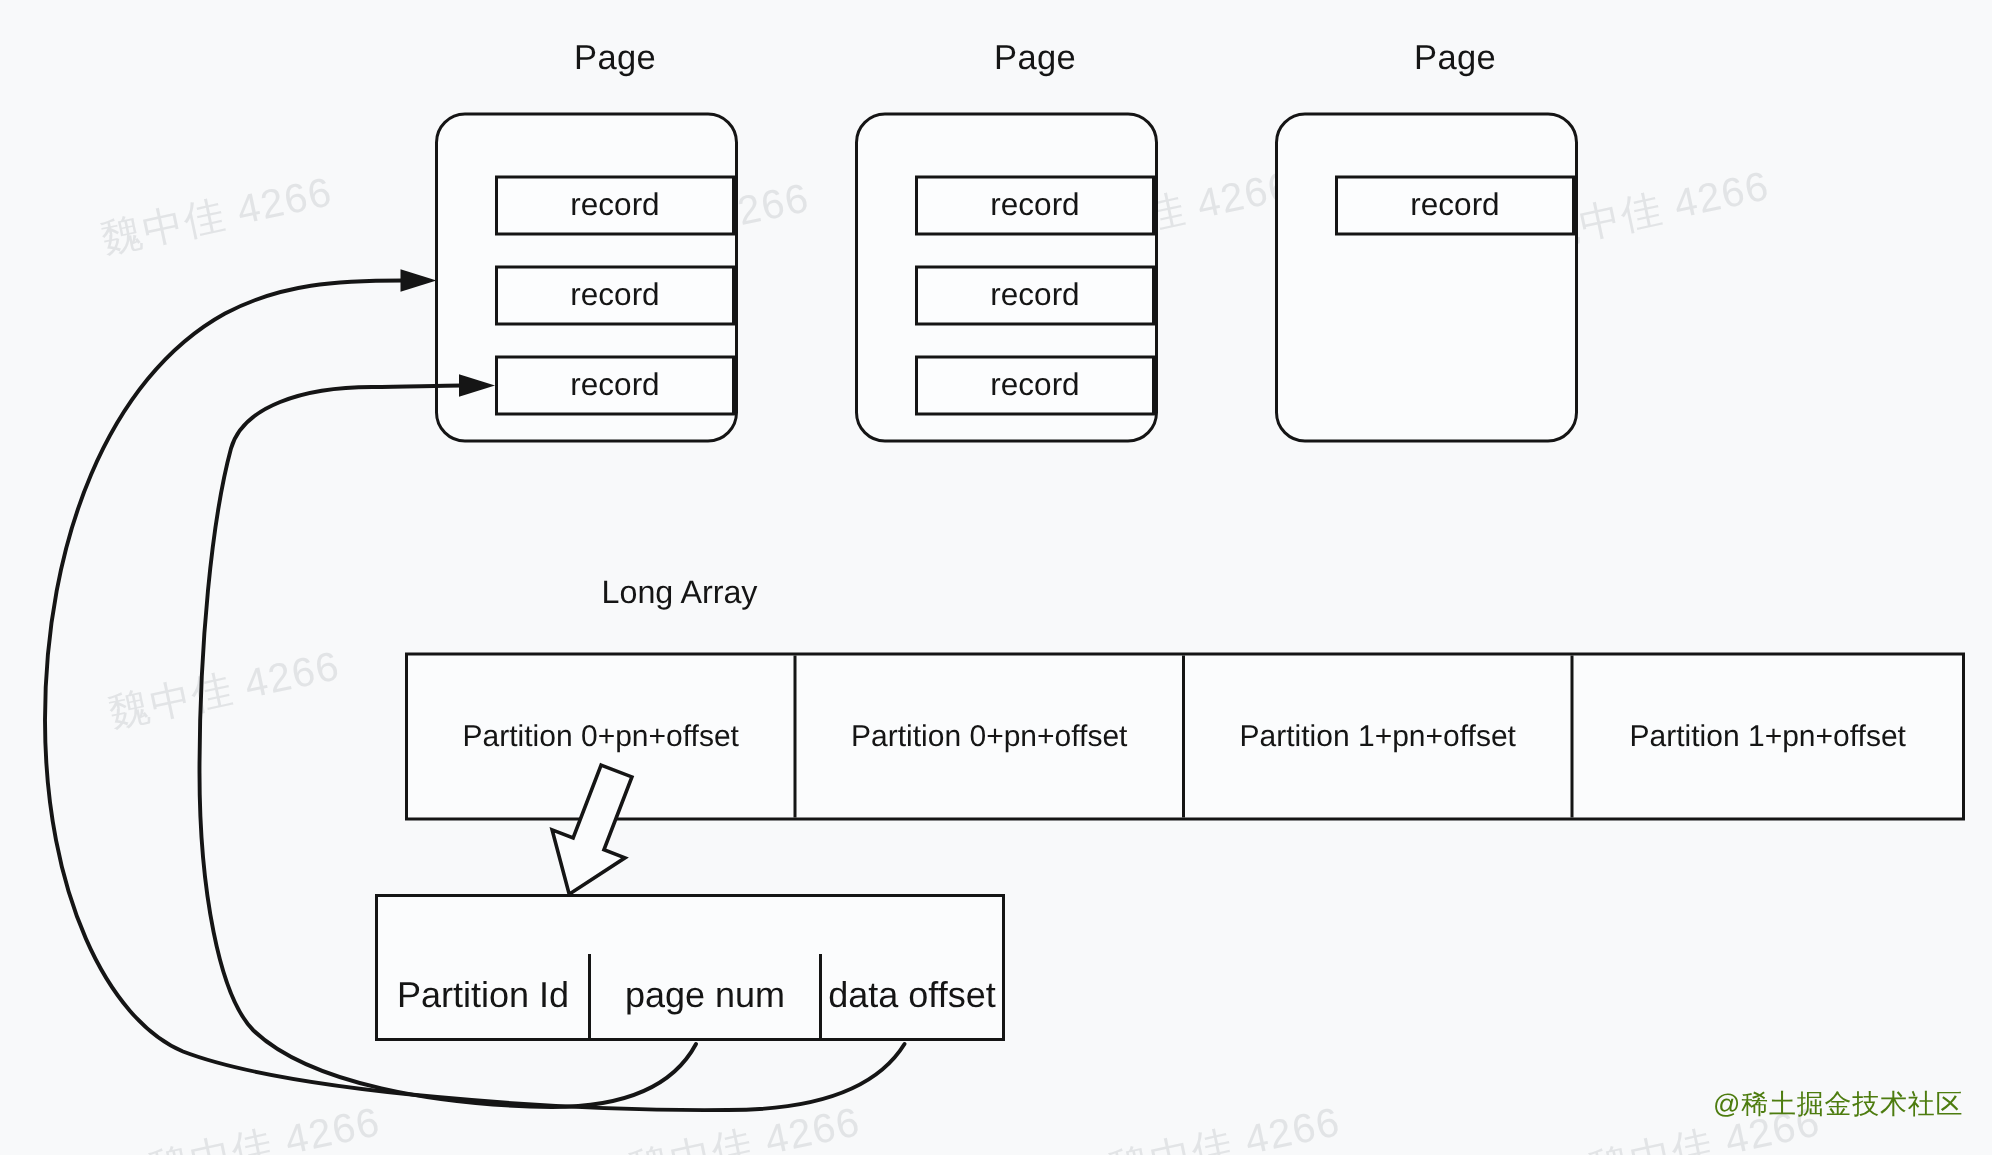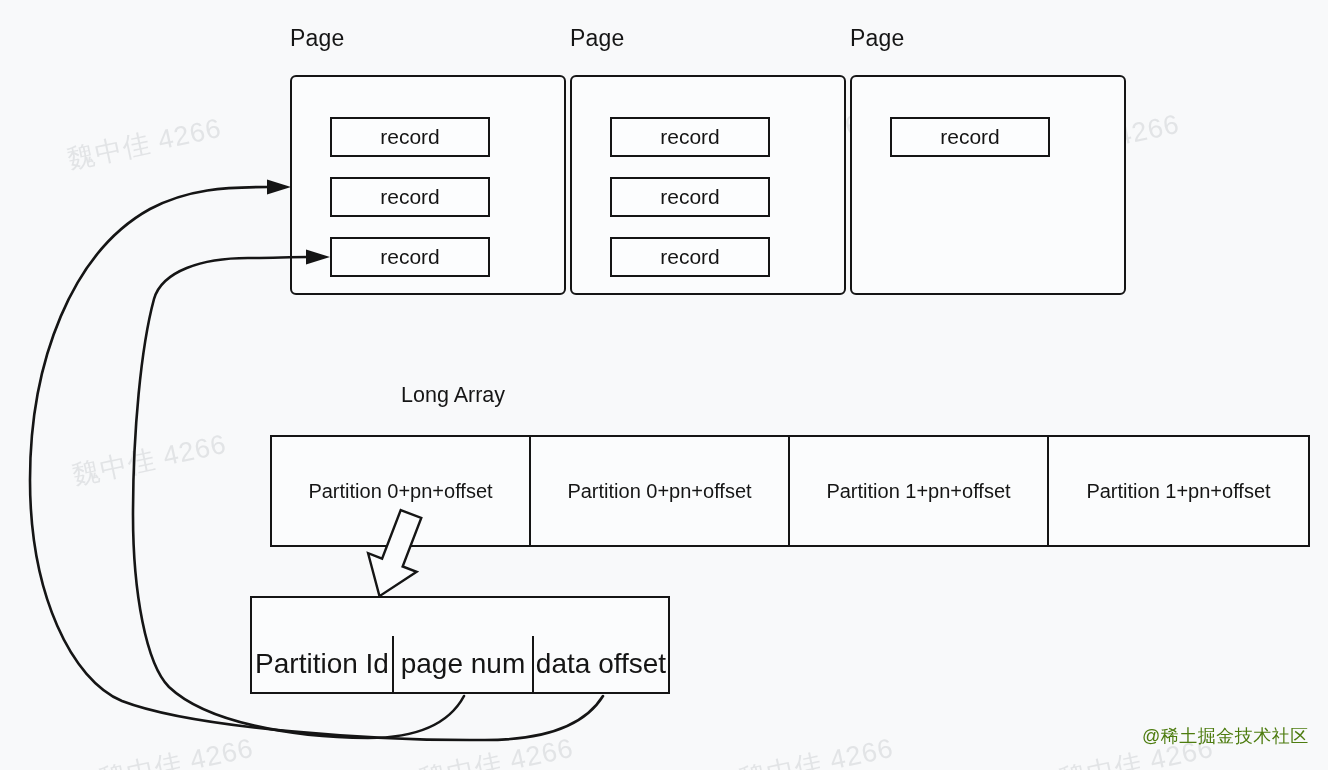--- a/index.html
+++ b/index.html
@@ -7,26 +7,26 @@
     position:relative;width:1328px;height:770px;margin:0 auto;
     background:#f8f9fa;overflow:hidden;
     font-family:"Liberation Sans", sans-serif;color:#151515;
   }
   .wm{
     position:absolute;font-size:27px;color:#e2e4e6;
     transform:rotate(-12deg);transform-origin:left center;
     white-space:nowrap;letter-spacing:1px;user-select:none;pointer-events:none;
   }
   .page-title{
-    position:absolute;top:25px;width:240px;
+    position:absolute;top:25px;width:240px;text-align:center;
     font-size:23px;letter-spacing:0.2px;
   }
   .page-box{
-    position:absolute;top:75px;width:276px;height:220px;
-    border:2.4px solid #151515;border-radius:6px;background:#fbfcfd;
+    position:absolute;top:75px;width:202px;height:220px;
+    border:2.4px solid #151515;border-radius:20px;background:#fbfcfd;
     box-sizing:border-box;
   }
   .record{
     position:absolute;left:38px;width:160px;height:40px;
     border:2.3px solid #151515;background:#fcfdfe;box-sizing:border-box;
     display:flex;align-items:center;justify-content:center;
     font-size:21px;
   }
   .r0{top:40px;} .r1{top:100px;} .r2{top:160px;}
   .label-long-array{
@@ -44,26 +44,26 @@
     white-space:nowrap;
   }
   .la-cell:last-child{border-right:none;}
   .entry-struct{
     position:absolute;left:250px;top:596px;width:420px;height:98px;
     border:2.4px solid #151515;background:#fbfcfd;box-sizing:border-box;
     display:flex;
   }
   .es-cell{
     display:flex;align-items:center;justify-content:center;
-    font-size:28px;border-right:2.4px solid #151515;box-sizing:border-box;
+    font-size:24px;border-right:2.4px solid #151515;box-sizing:border-box;
     white-space:nowrap;
     margin-top:38px;
   }
   .es-cell:last-child{border-right:none;}
-  .es-0{width:142px;} .es-1{width:140px;text-align:center;} .es-2{flex:1;}
+  .es-0{width:142px;} .es-1{width:154px;text-align:center;} .es-2{flex:1;}
   .overlay{position:absolute;left:0;top:0;pointer-events:none;}
   .credit{
     position:absolute;left:1142px;top:724px;font-size:18px;color:#4d7c0f;
     letter-spacing:0.5px;white-space:nowrap;
   }
 </style>
 </head>
 <body>
 
 <div class="stage">

